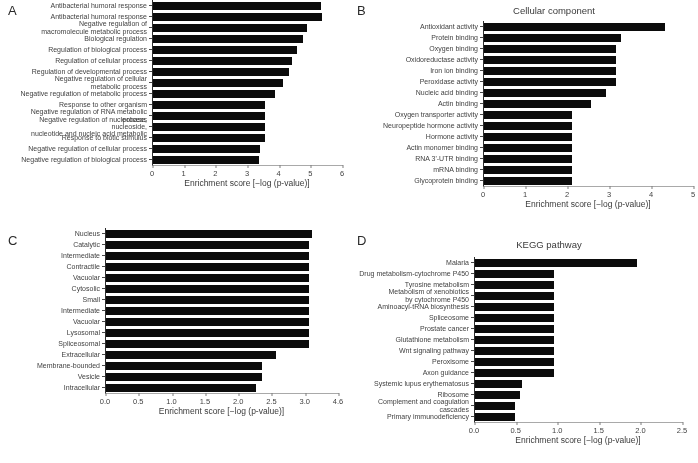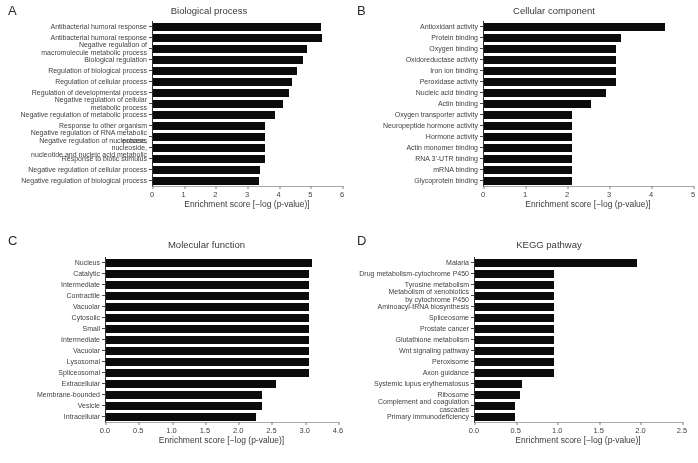--- a/index.html
+++ b/index.html
@@ -76,21 +76,20 @@
     font-size:8.5px;color:#3a3a3a;margin-top:1px;
   }
 </style>
 </head>
 <body>
 
 <div class="figure-grid">
 
   <section class="panel" style="--labelw:140px;--plotw:190px;--padl:12px;">
     <div class="letter">A</div>
-    <div class="title">Biological process</div>
     <div class="chart">
       <div class="labels">
           <div class="ylabel">Antibacterial humoral response</div>
           <div class="ylabel">Antibacterial humoral response</div>
           <div class="ylabel">Negative regulation of
 macromolecule metabolic process</div>
           <div class="ylabel">Biological regulation</div>
           <div class="ylabel">Regulation of biological process</div>
           <div class="ylabel">Regulation of cellular process</div>
           <div class="ylabel">Regulation of developmental process</div>
@@ -257,21 +256,20 @@
             <span class="xtick" style="left: 80%;">4</span>
             <span class="xtick" style="left: 100%;">5</span>
           </div>
         <div class="xlabel">Enrichment score [−log (p-value)]</div>
       </div>
     </div>
   </section>
 
   <section class="panel bottom-row" style="--labelw:94px;--plotw:233px;--padl:11px;">
     <div class="letter">C</div>
-    <div class="title">Molecular function</div>
     <div class="chart">
       <div class="labels">
           <div class="ylabel">Nucleus</div>
           <div class="ylabel">Catalytic</div>
           <div class="ylabel">Intermediate</div>
           <div class="ylabel">Contractile</div>
           <div class="ylabel">Vacuolar</div>
           <div class="ylabel">Cytosolic</div>
           <div class="ylabel">Small</div>
           <div class="ylabel">Intermediate</div>

